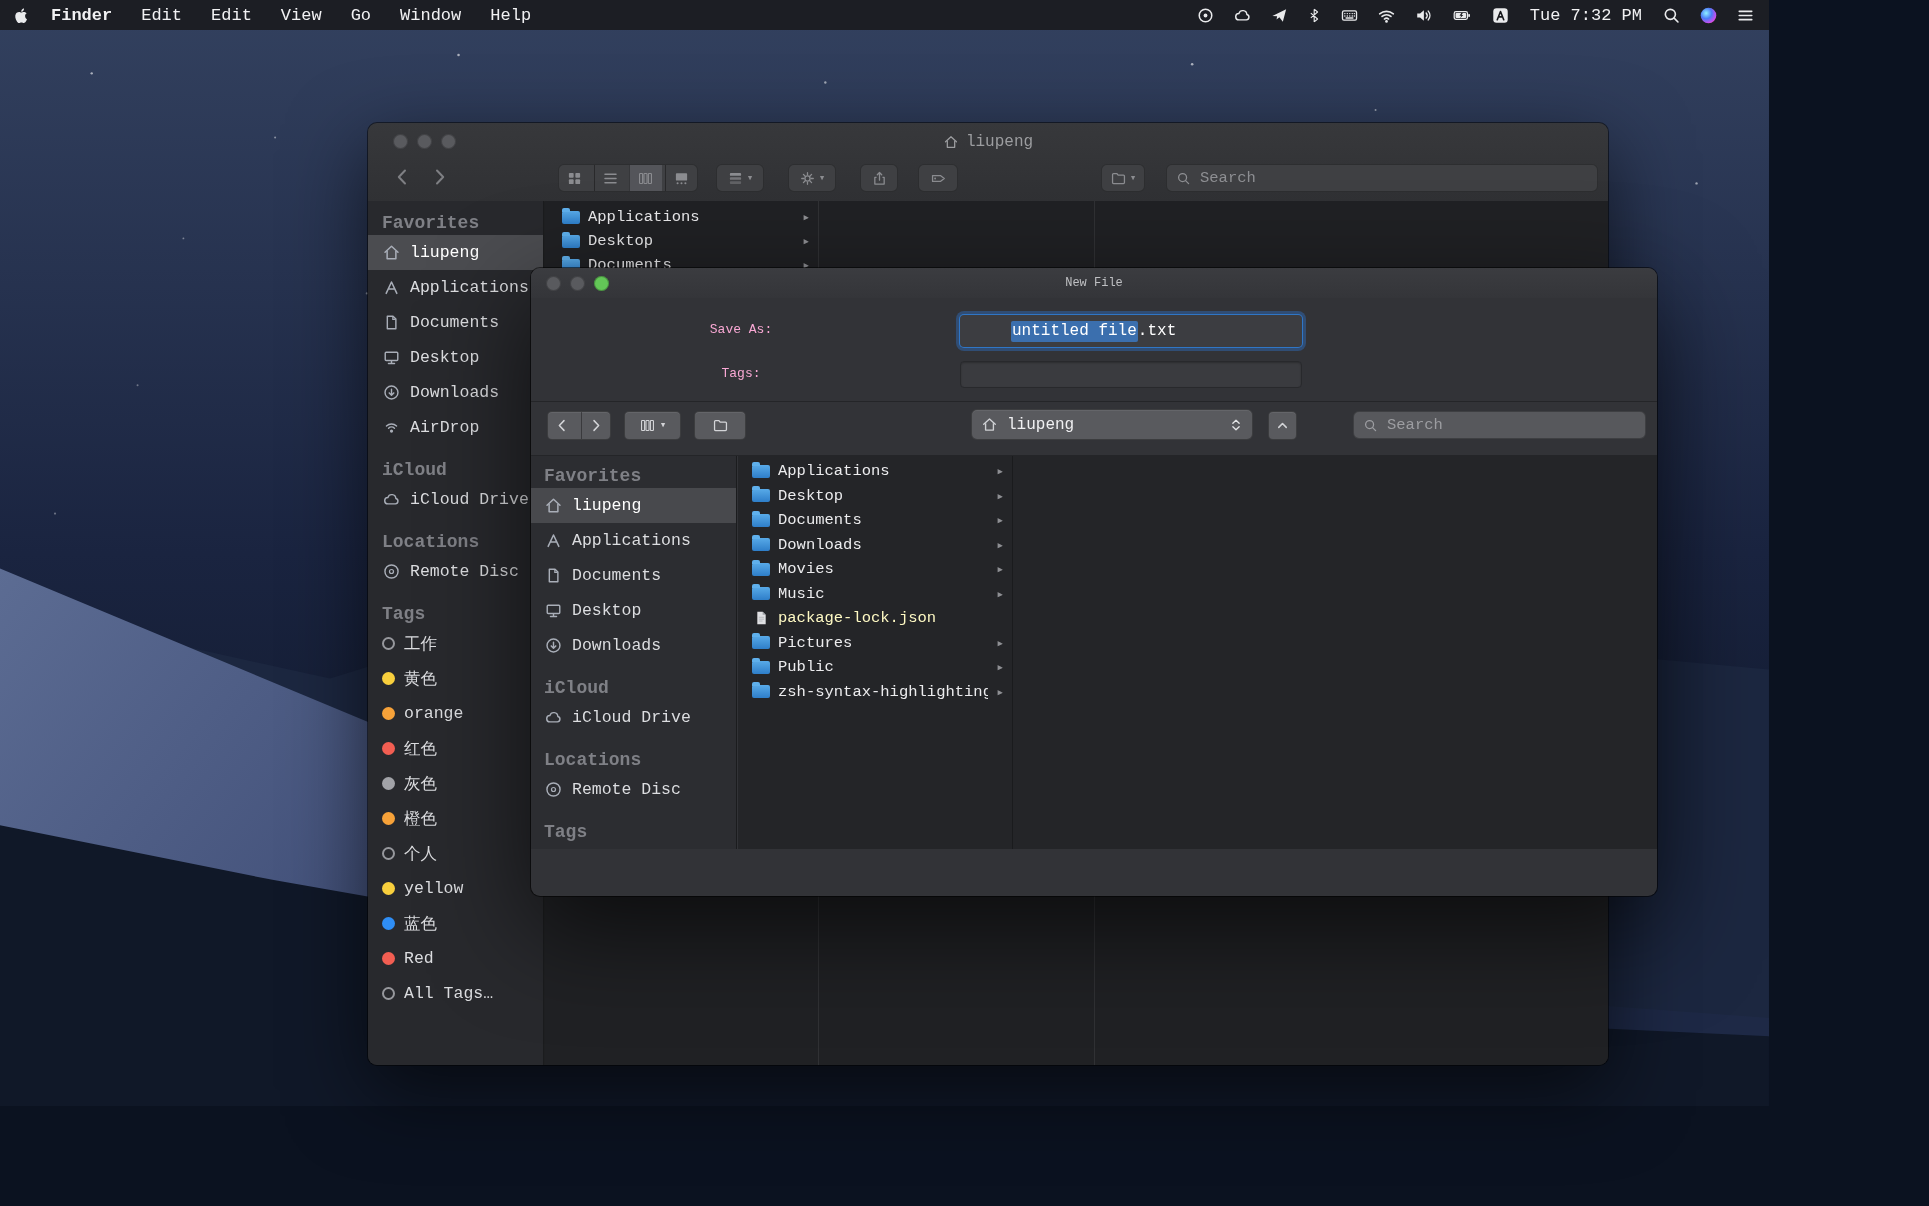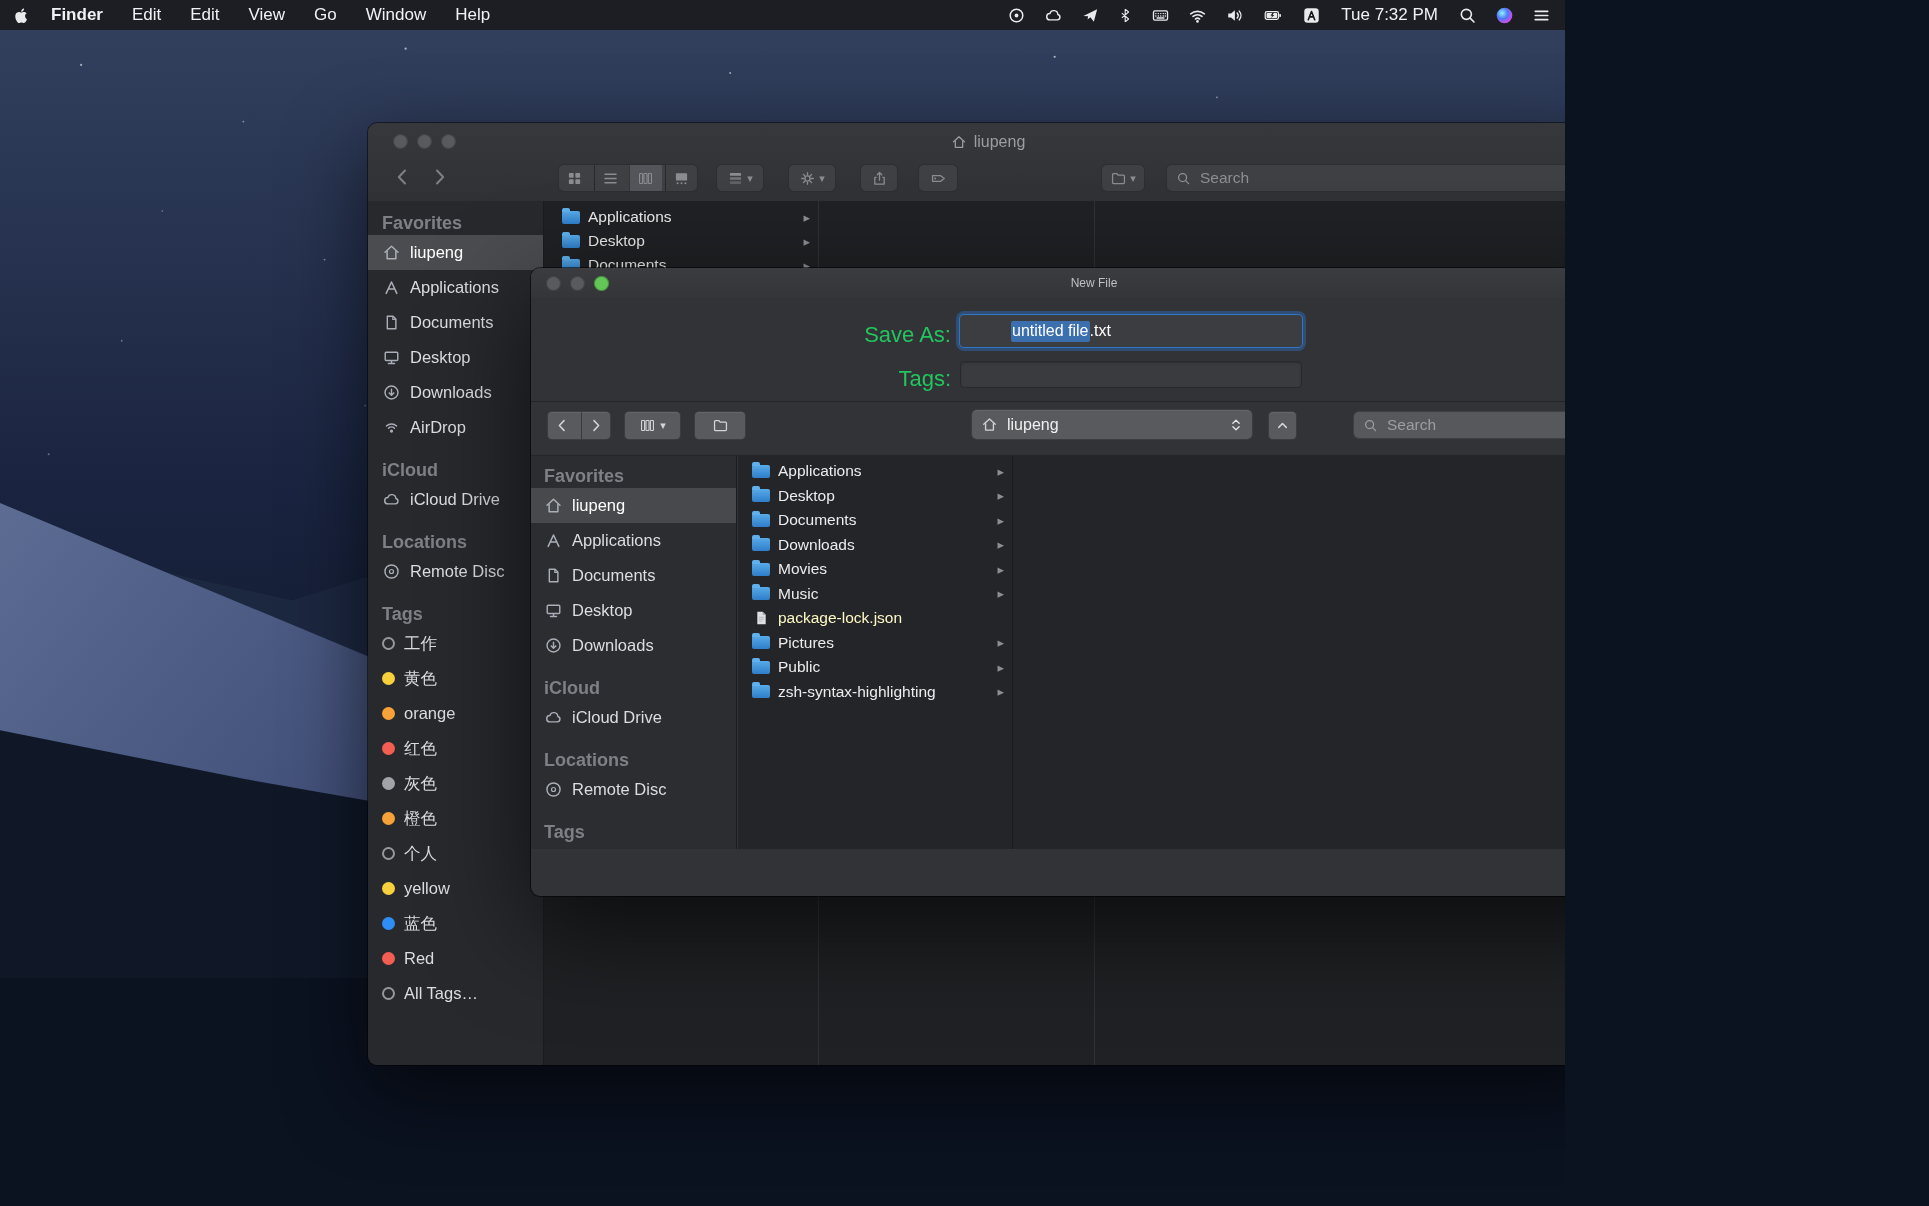--- a/index.html
+++ b/index.html
@@ -1,17 +1,17 @@
 <!DOCTYPE html>
 <html><head>
 <meta charset="utf-8">
 <style>
   html,body{margin:0;padding:0;background:#0b1220;}
-  #screen{position:relative;width:1565px;height:1206px;overflow:hidden;
-    font-family:Liberation Sans, sans-serif;color:#e8e8ea;
+  #screen{position:relative;width:1769px;height:1206px;overflow:hidden;
+    font-family:Liberation Mono, monospace;color:#e8e8ea;
     -webkit-font-smoothing:antialiased;}
   
   #wallpaper{position:absolute;inset:0;z-index:0;}
   
   #menubar{position:absolute;top:0;left:0;right:0;height:30px;z-index:50;
     background:rgba(26,27,31,.92);display:flex;align-items:center;
     padding:0 14px;font-size:17px;color:#f1f1f3;}
   .mb-item{margin-right:29px;cursor:default;white-space:nowrap;}
   .mb-item.bold{font-weight:700;}
   .mb-apple{margin-right:22px;display:flex;align-items:center;}
@@ -95,21 +95,21 @@
     border-radius:2px 2px 0 0;background:#5fb0ec;}
   .page-ic{width:13px;height:16px;flex:none;margin:0 2.5px;}
   
   #dialog{position:absolute;left:531px;top:268px;width:1126px;height:628px;z-index:30;
     border-radius:9px;overflow:hidden;background:#323337;
     box-shadow:0 0 0 1px rgba(0,0,0,.55),0 32px 100px rgba(0,0,0,.65);}
   .d-head{position:absolute;top:0;left:0;right:0;height:30px;
     background:linear-gradient(#3b3c40,#343539);}
   .d-title{position:absolute;top:0;left:0;right:0;height:30px;line-height:30px;
     text-align:center;font-size:12px;color:#bfc0c3;}
-  .d-label{position:absolute;left:0;width:420px;text-align:right;font-size:22px;color:#22c55e;}
+  .d-label{position:absolute;left:0;width:420px;text-align:center;font-size:13px;color:#f9a8d4;}
   .fname{position:absolute;left:429px;top:47px;width:342px;height:32px;border-radius:4px;
     background:#3c3d41;box-sizing:border-box;display:flex;align-items:center;padding:0 7px;
     font-size:16px;color:#fff;box-shadow:0 0 0 1px #2f76c6,0 0 0 4px rgba(45,115,200,.42);}
   .fname .sel{background:#3b6fae;border-radius:2px;padding:1.5px 1px;margin-left:44px;}
   .tagfield{position:absolute;left:429px;top:93px;width:342px;height:27px;border-radius:4px;
     background:#3a3b3f;border:1px solid #28292c;box-sizing:border-box;
     box-shadow:inset 0 1px 2px rgba(0,0,0,.25);}
   .tagfield input{width:100%;height:100%;background:transparent;border:none;outline:none;
     color:#e8e8ea;font-size:15.5px;font-family:inherit;padding:0 7px;box-sizing:border-box;}
   .d-div{position:absolute;left:0;right:0;height:1px;background:#242528;}

